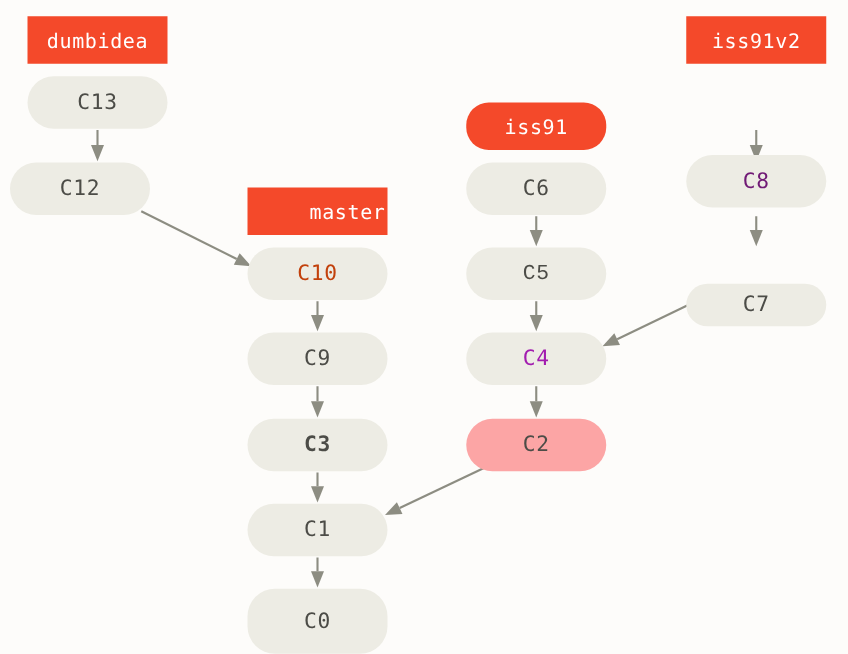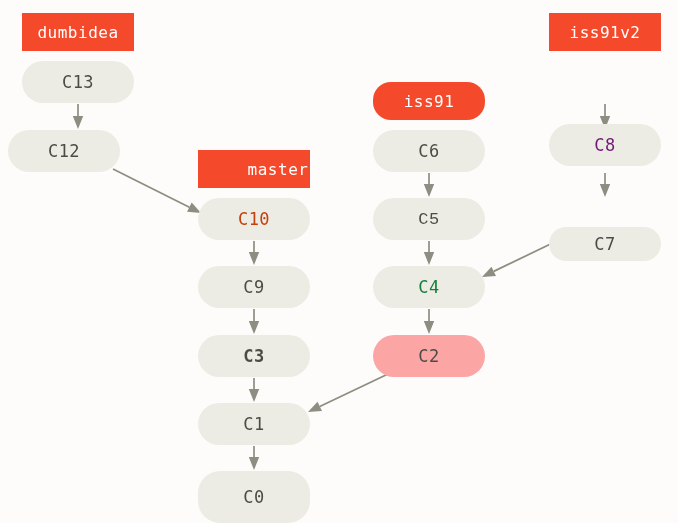--- a/index.html
+++ b/index.html
@@ -124,21 +124,21 @@
   <div id="node-layer">
       <div class="commit-node" style="left: 22px; top: 61px; width: 112px; height: 42px; background: rgb(237, 236, 228); color: rgb(76, 76, 71);">C13</div>
       <div class="commit-node" style="left: 8px; top: 130px; width: 112px; height: 42px; background: rgb(237, 236, 228); color: rgb(76, 76, 71); text-align: center;">C12</div>
       <div class="commit-node" style="left: 198px; top: 198px; width: 112px; height: 42px; background: rgb(237, 236, 228); color: #c2410c;">C10</div>
       <div class="commit-node" style="left: 198px; top: 266px; width: 112px; height: 42px; background: rgb(237, 236, 228); color: rgb(76, 76, 71);">C9</div>
       <div class="commit-node" style="left: 198px; top: 335px; width: 112px; height: 42px; background: rgb(237, 236, 228); color: rgb(76, 76, 71); font-weight: bold;">C3</div>
       <div class="commit-node" style="left: 198px; top: 403px; width: 112px; height: 42px; background: rgb(237, 236, 228); color: rgb(76, 76, 71);">C1</div>
       <div class="commit-node" style="left: 198px; top: 471px; width: 112px; height: 52px; background: rgb(237, 236, 228); color: rgb(76, 76, 71);">C0</div>
       <div class="commit-node" style="left: 373px; top: 130px; width: 112px; height: 42px; background: rgb(237, 236, 228); color: rgb(76, 76, 71);">C6</div>
       <div class="commit-node" style="left: 373px; top: 198px; width: 112px; height: 42px; background: rgb(237, 236, 228); color: rgb(76, 76, 71); font-family: Liberation Mono, monospace;">C5</div>
-      <div class="commit-node" style="left: 373px; top: 266px; width: 112px; height: 42px; background: rgb(237, 236, 228); color: #15803d;">C4</div>
+      <div class="commit-node" style="left: 373px; top: 266px; width: 112px; height: 42px; background: rgb(237, 236, 228); color: #a21caf;">C4</div>
       <div class="commit-node" style="left: 373px; top: 335px; width: 112px; height: 42px; background: #fca5a5; color: rgb(76, 76, 71);">C2</div>
       <div class="commit-node" style="left: 549px; top: 124px; width: 112px; height: 42px; background: rgb(237, 236, 228); color: #701a75;">C8</div>
       <div class="commit-node" style="left: 549px; top: 198px; width: 112px; height: 34px; background: rgb(237, 236, 228); color: rgb(76, 76, 71); margin-top: 29px;">C7</div>
       <div class="branch-label" style="left: 22px; top: 13px; width: 112px; height: 38px; background: rgb(244, 73, 42); color: rgb(255, 255, 255);">dumbidea</div>
       <div class="branch-label" style="left: 198px; top: 150px; width: 112px; height: 38px; background: rgb(244, 73, 42); color: rgb(255, 255, 255); padding-left: 48px;">master</div>
       <div class="branch-label" style="left: 373px; top: 82px; width: 112px; height: 38px; background: rgb(244, 73, 42); color: rgb(255, 255, 255); border-radius: 18px;">iss91</div>
       <div class="branch-label" style="left: 549px; top: 13px; width: 112px; height: 38px; background: rgb(244, 73, 42); color: #ffffff;">iss91v2</div>
     </div>
 
 </div>

